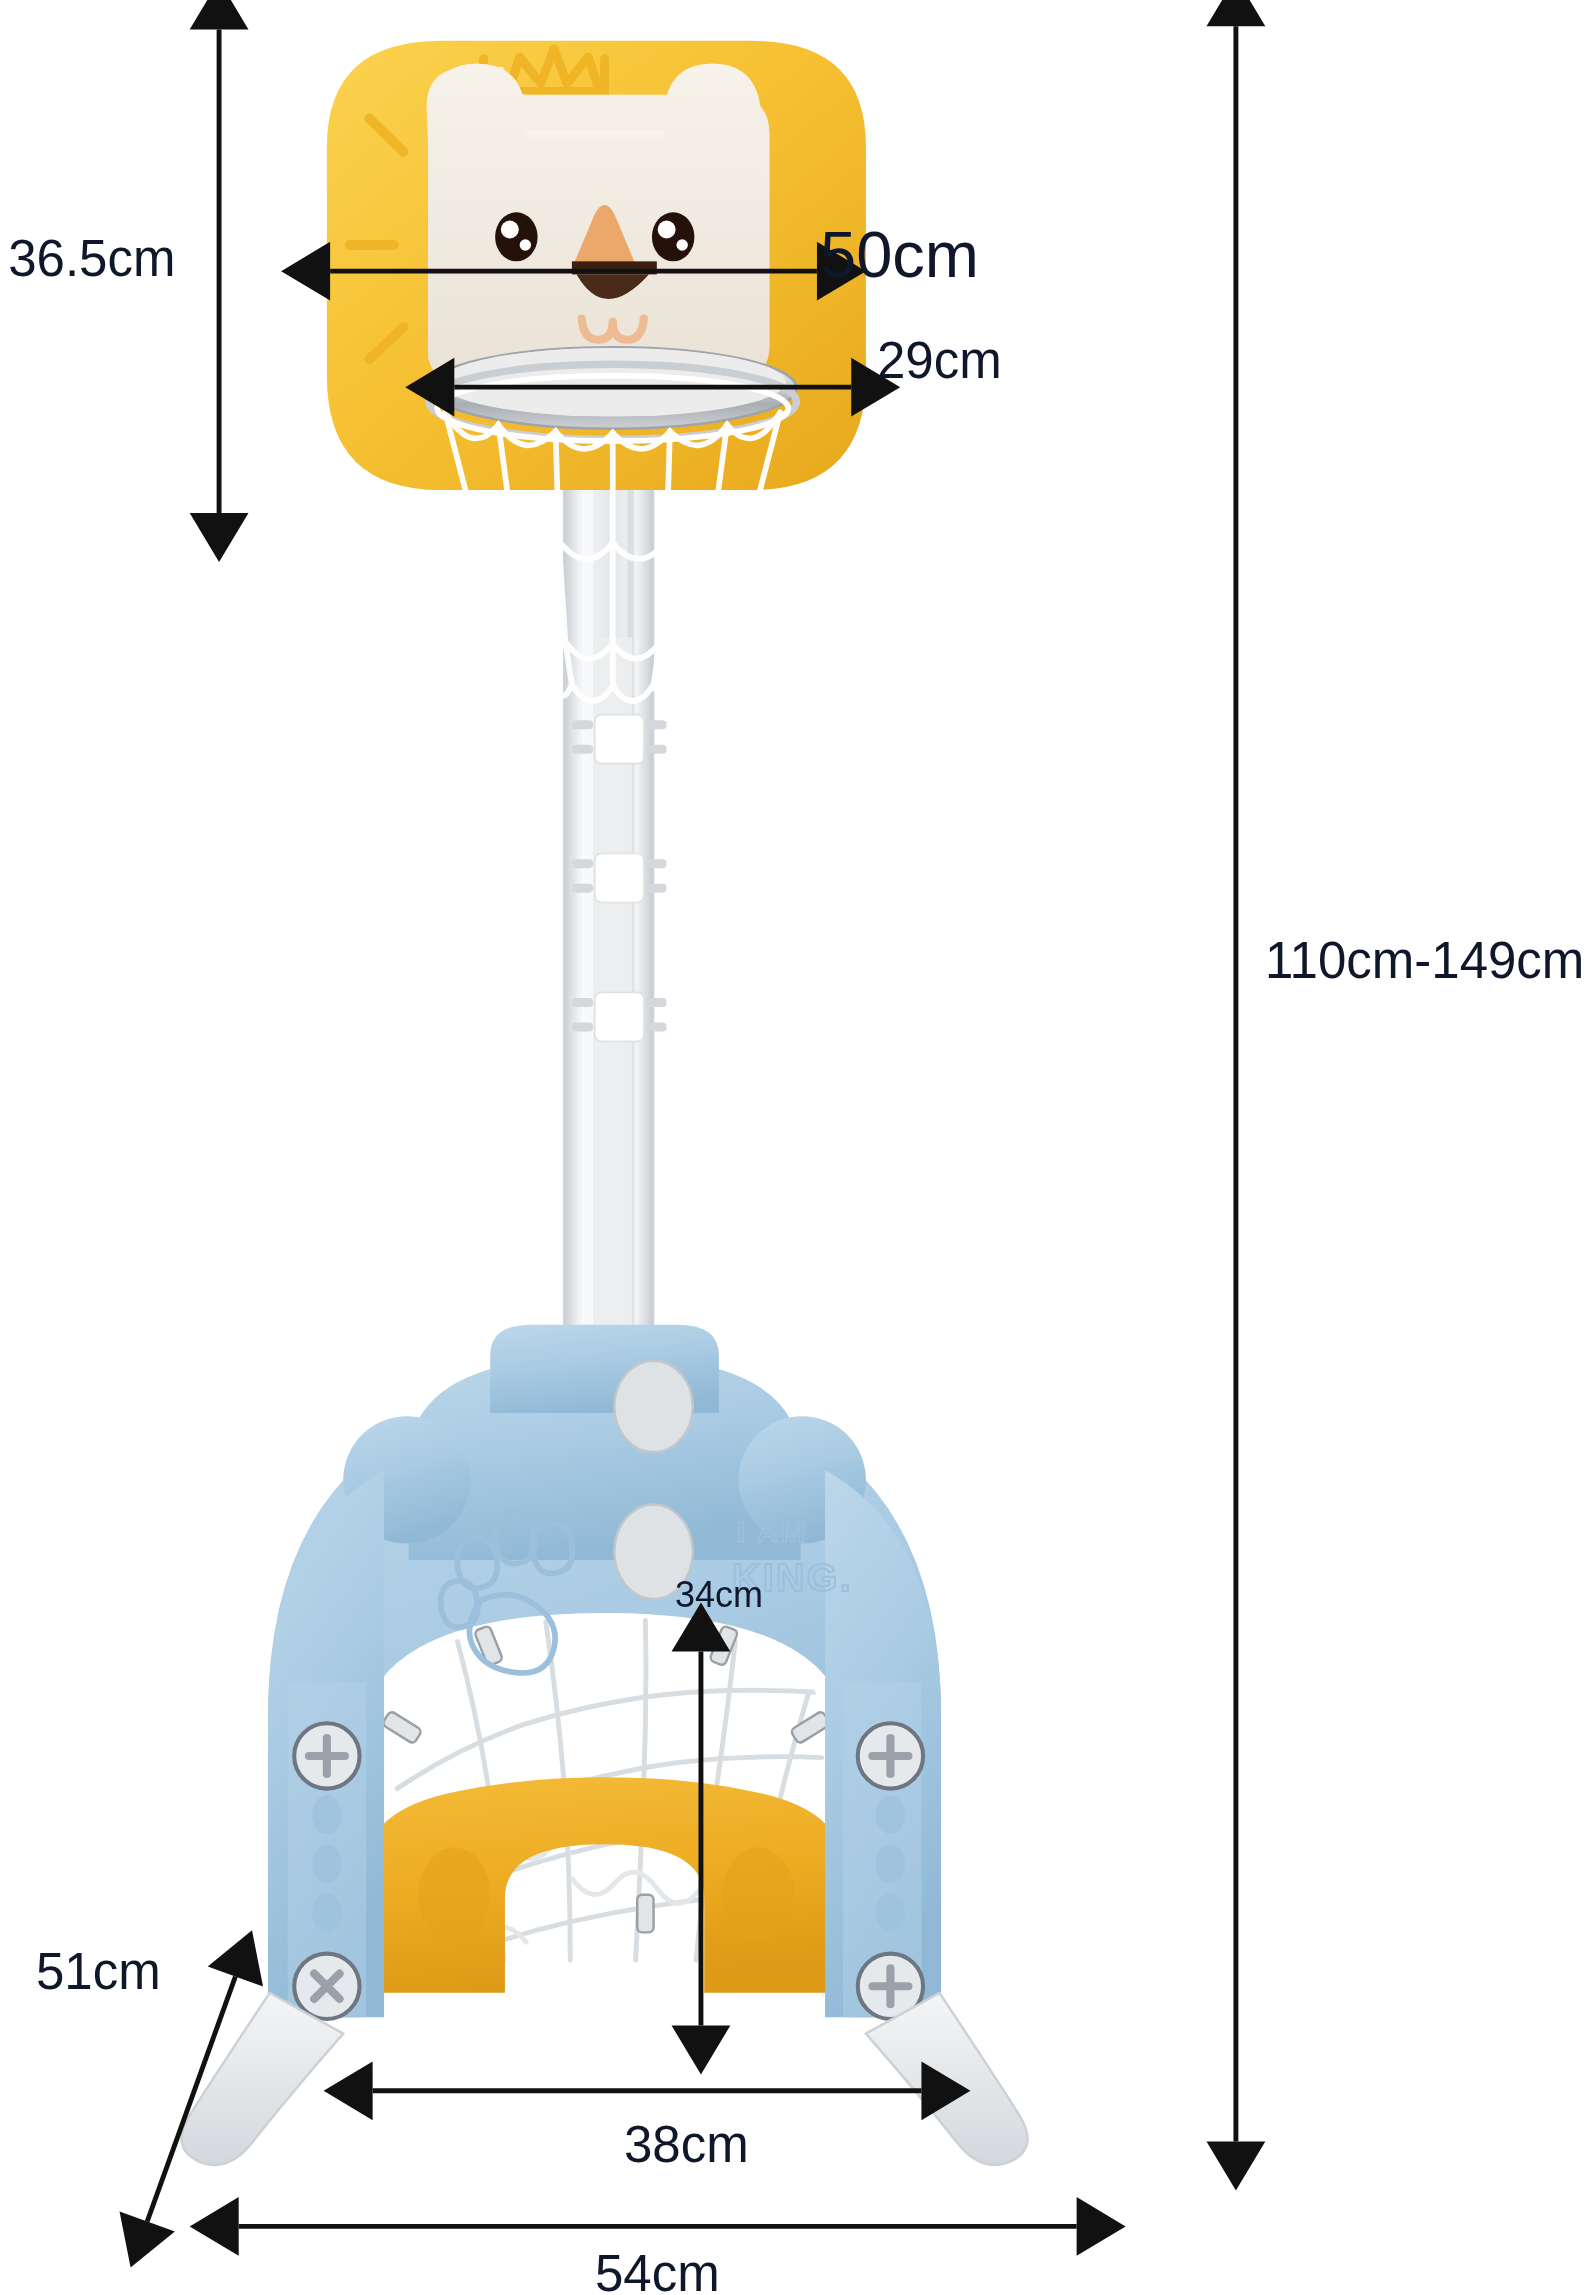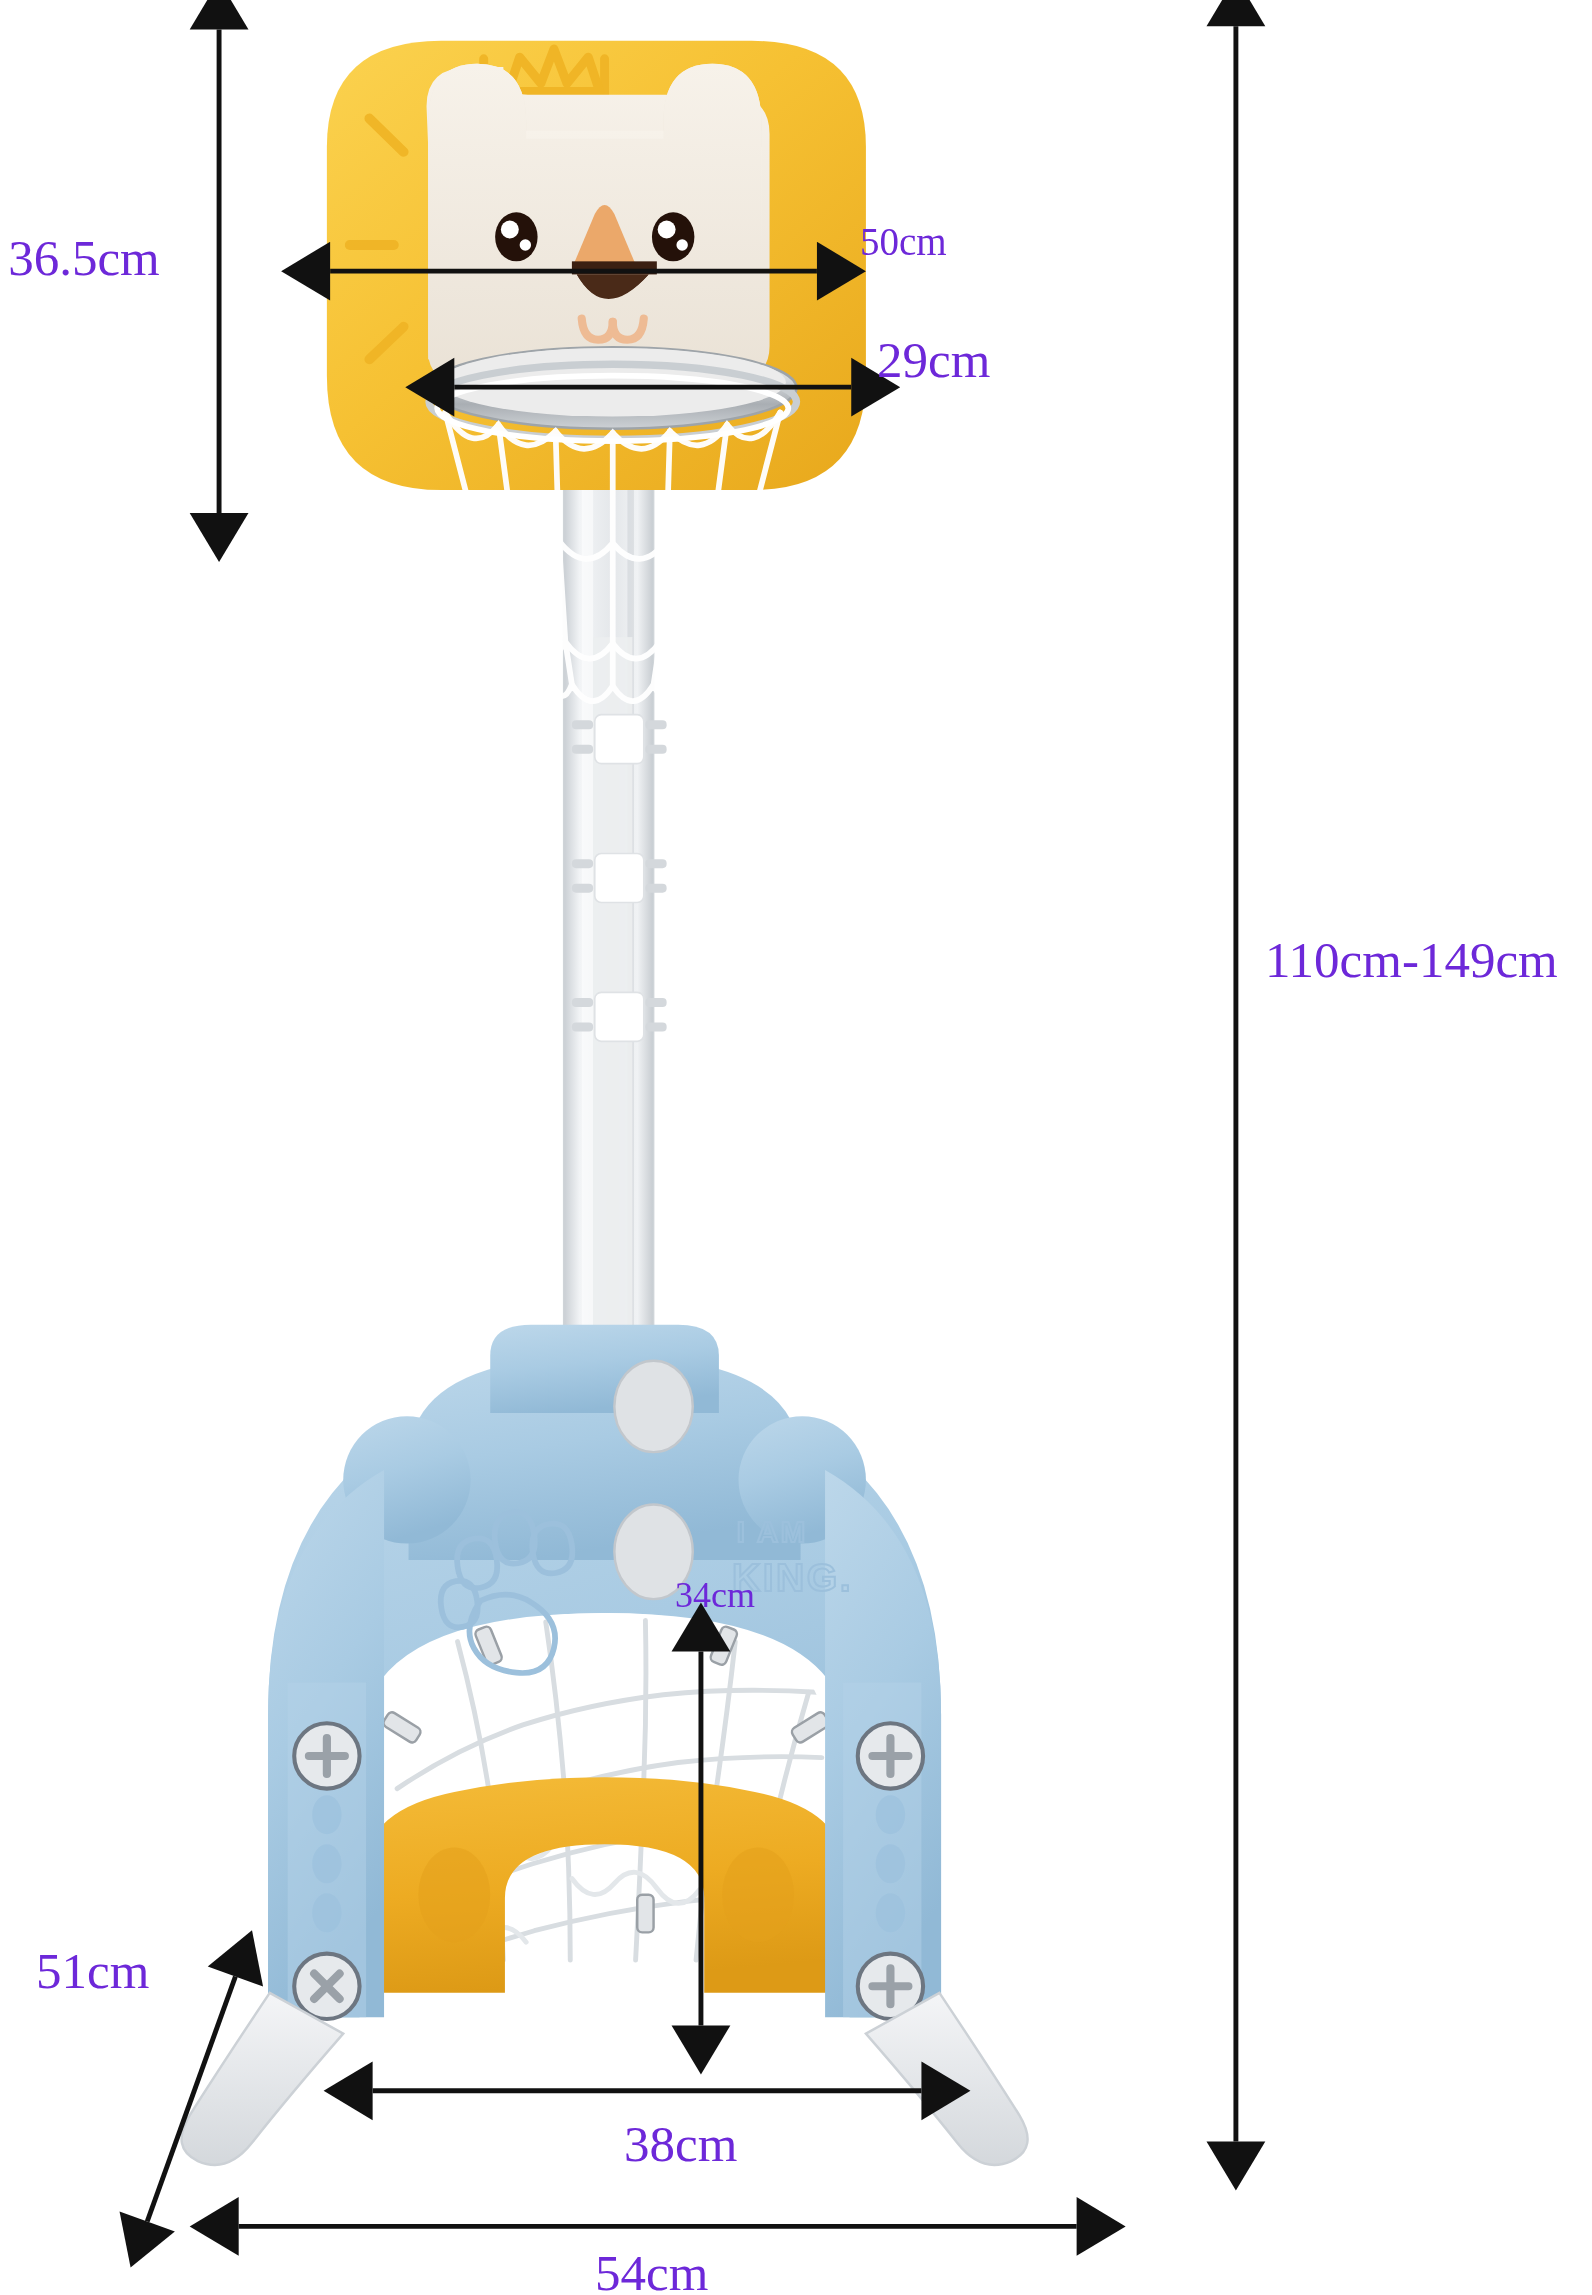--- a/index.html
+++ b/index.html
@@ -12,22 +12,22 @@
   }
   #stage {
     position: relative;
     width: 1593px;
     height: 2295px;
     background: #ffffff;
     overflow: hidden;
   }
   .dim-label {
     position: absolute;
-    color: #6d28d9;
-    font-family: Liberation Serif, serif;
+    color: #0f172a;
+    font-family: Liberation Sans, sans-serif;
     font-weight: 400;
     white-space: nowrap;
     line-height: 1;
   }
   svg.layer {
     position: absolute;
     left: 0;
     top: 0;
     width: 1593px;
     height: 2295px;
@@ -345,21 +345,21 @@
 
     <line x1="456" y1="2560" x2="1128" y2="2560" stroke="#111111" stroke-width="6" marker-start="url(#arrStart)" marker-end="url(#arrEnd)"></line>
 
     <line x1="292" y1="2726" x2="1318" y2="2726" stroke="#111111" stroke-width="6" marker-start="url(#arrStart)" marker-end="url(#arrEnd)"></line>
 
     <line x1="180" y1="2720" x2="288" y2="2420" stroke="#111111" stroke-width="6" marker-start="url(#arrStart)" marker-end="url(#arrEnd)"></line>
   </svg>
 
   <div class="dim-label" style="left:8.2px; top:233px; font-size:51px;">36.5cm</div>
 
-  <div class="dim-label" style="left:860px; top:222px; font-size:39px;">50cm</div>
+  <div class="dim-label" style="left:820px; top:222px; font-size:65px;">50cm</div>
 
   <div class="dim-label" style="left:877px; top:335px; font-size:51px;">29cm</div>
 
   <div class="dim-label" style="left:1265px; top:935px; font-size:51px;">110cm-149cm</div>
 
   <div class="dim-label" style="left:675px; top:1577px; font-size:36px;">34cm</div>
 
   <div class="dim-label" style="left:582px; top:2119px; font-size:51px;margin-left:42px;">38cm</div>
 
   <div class="dim-label" style="left:595px; top:2248px; font-size:51px;">54cm</div>

